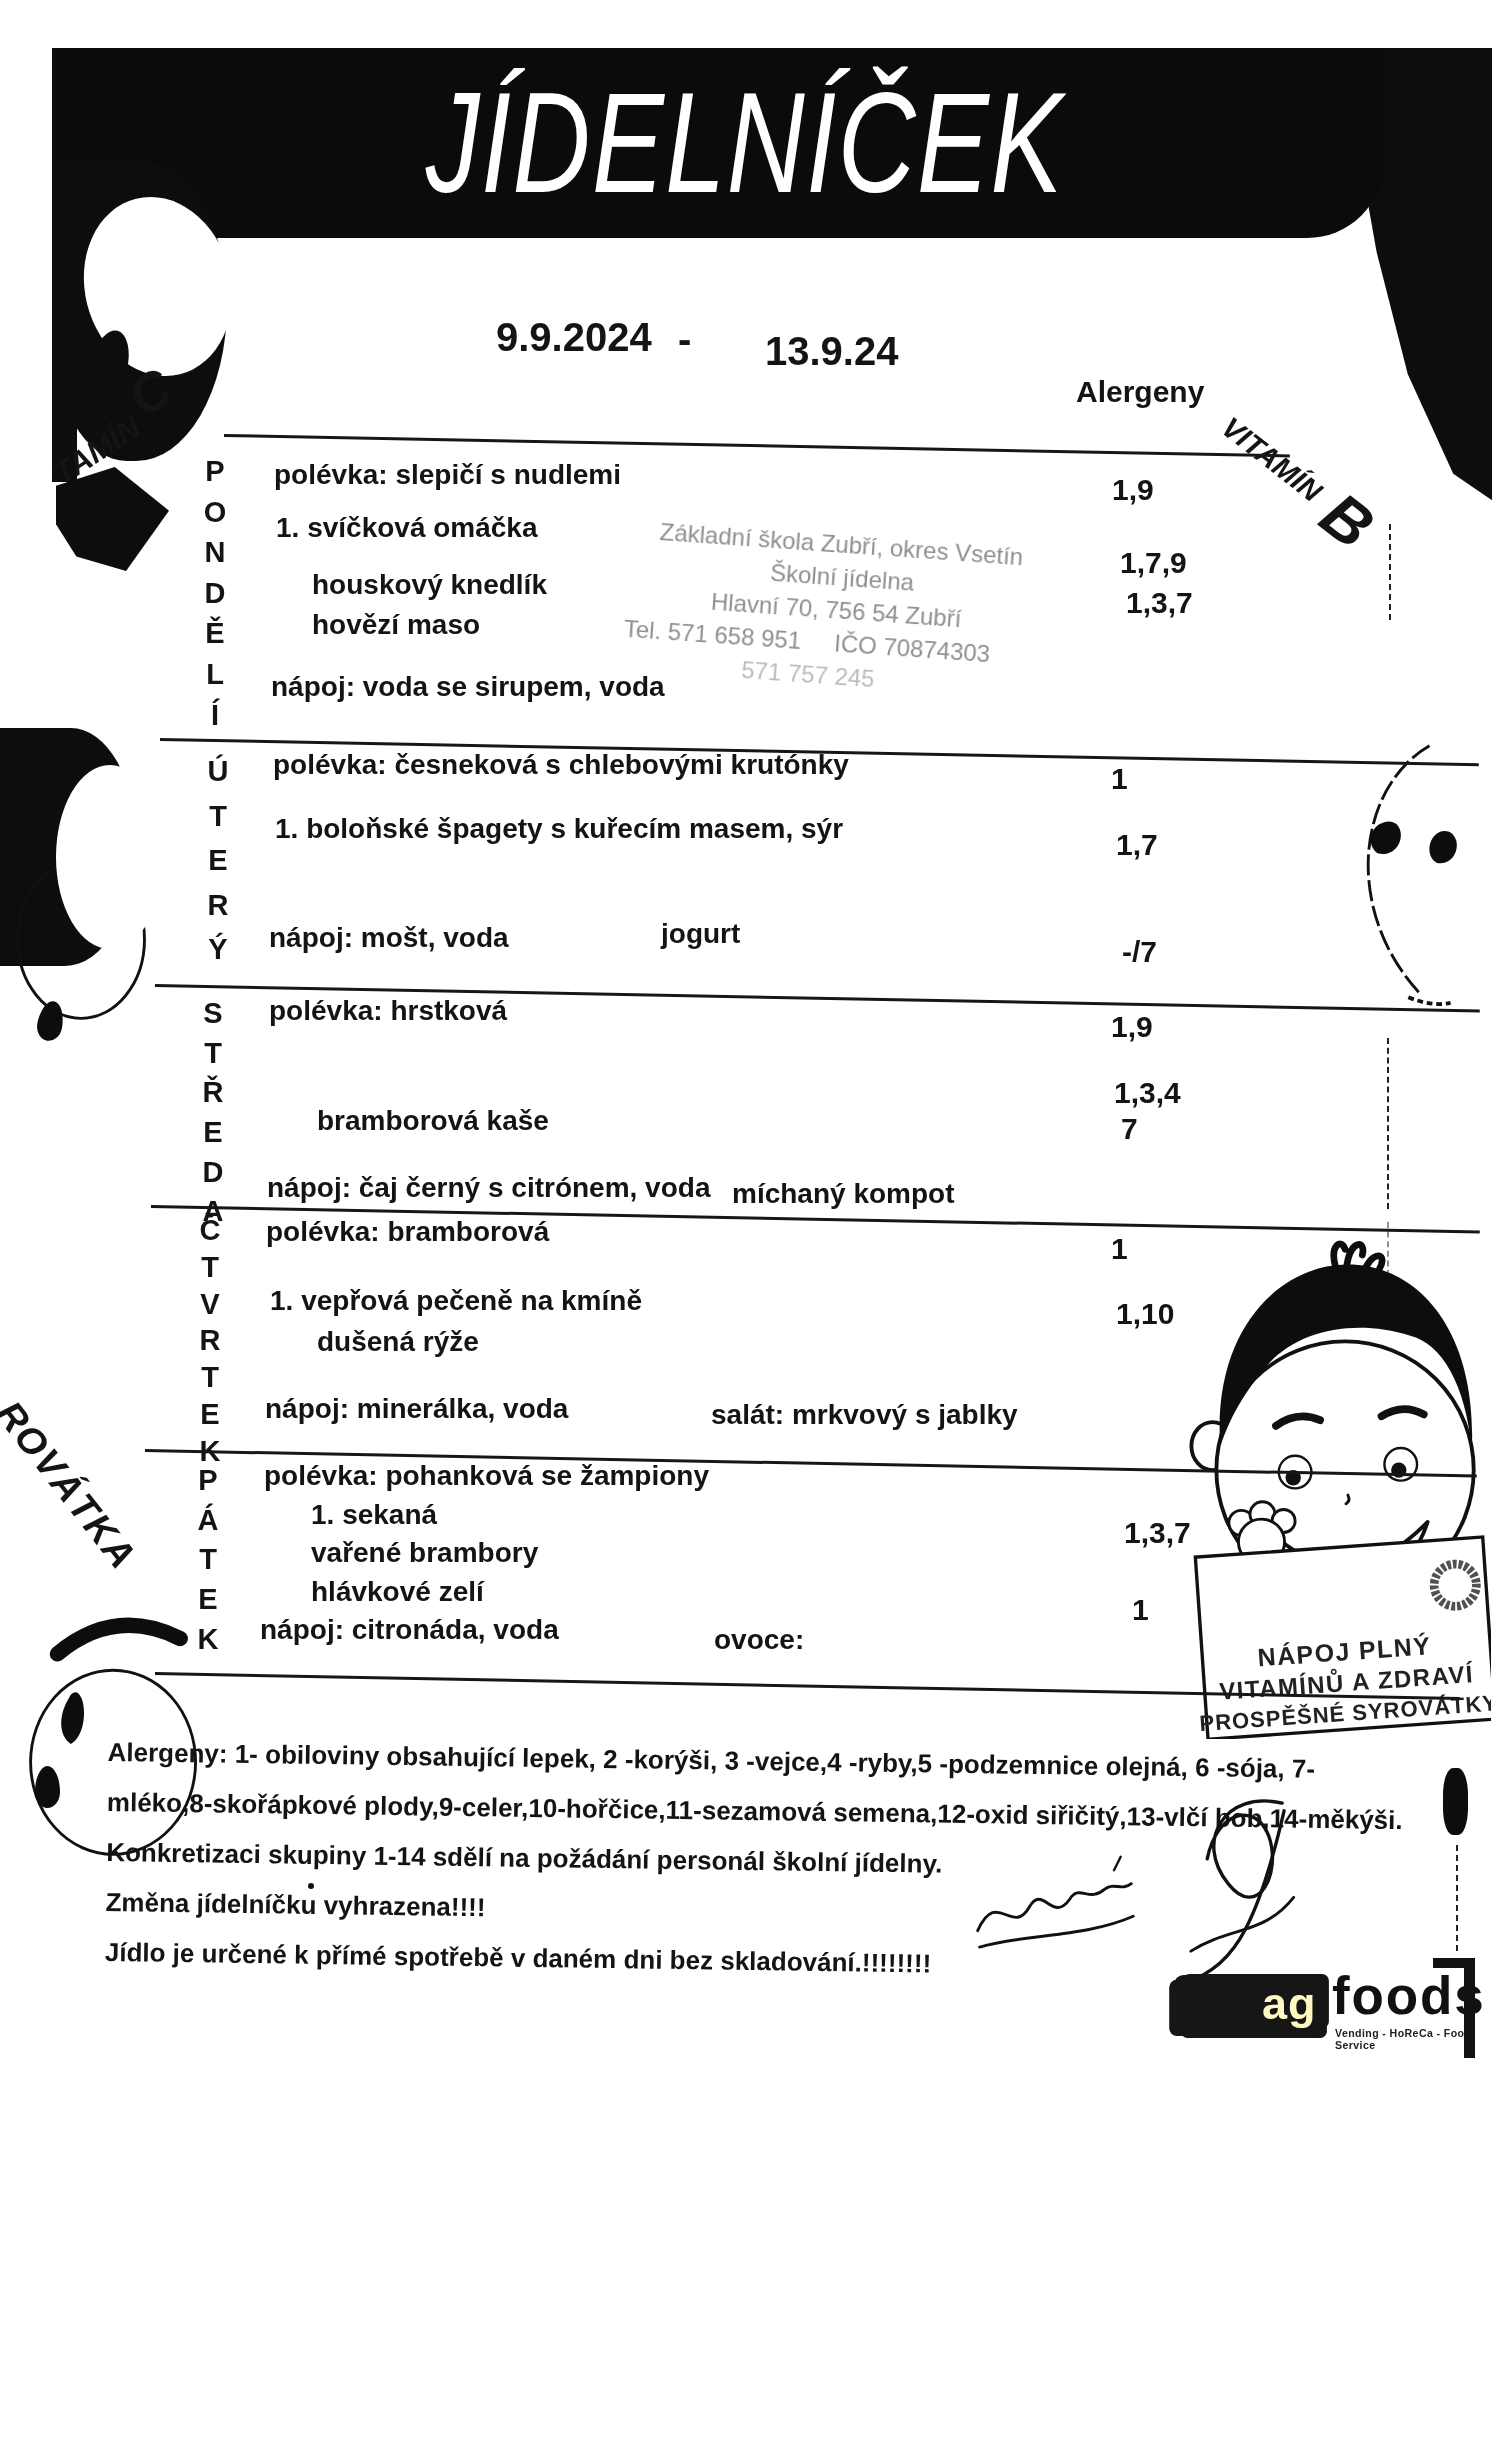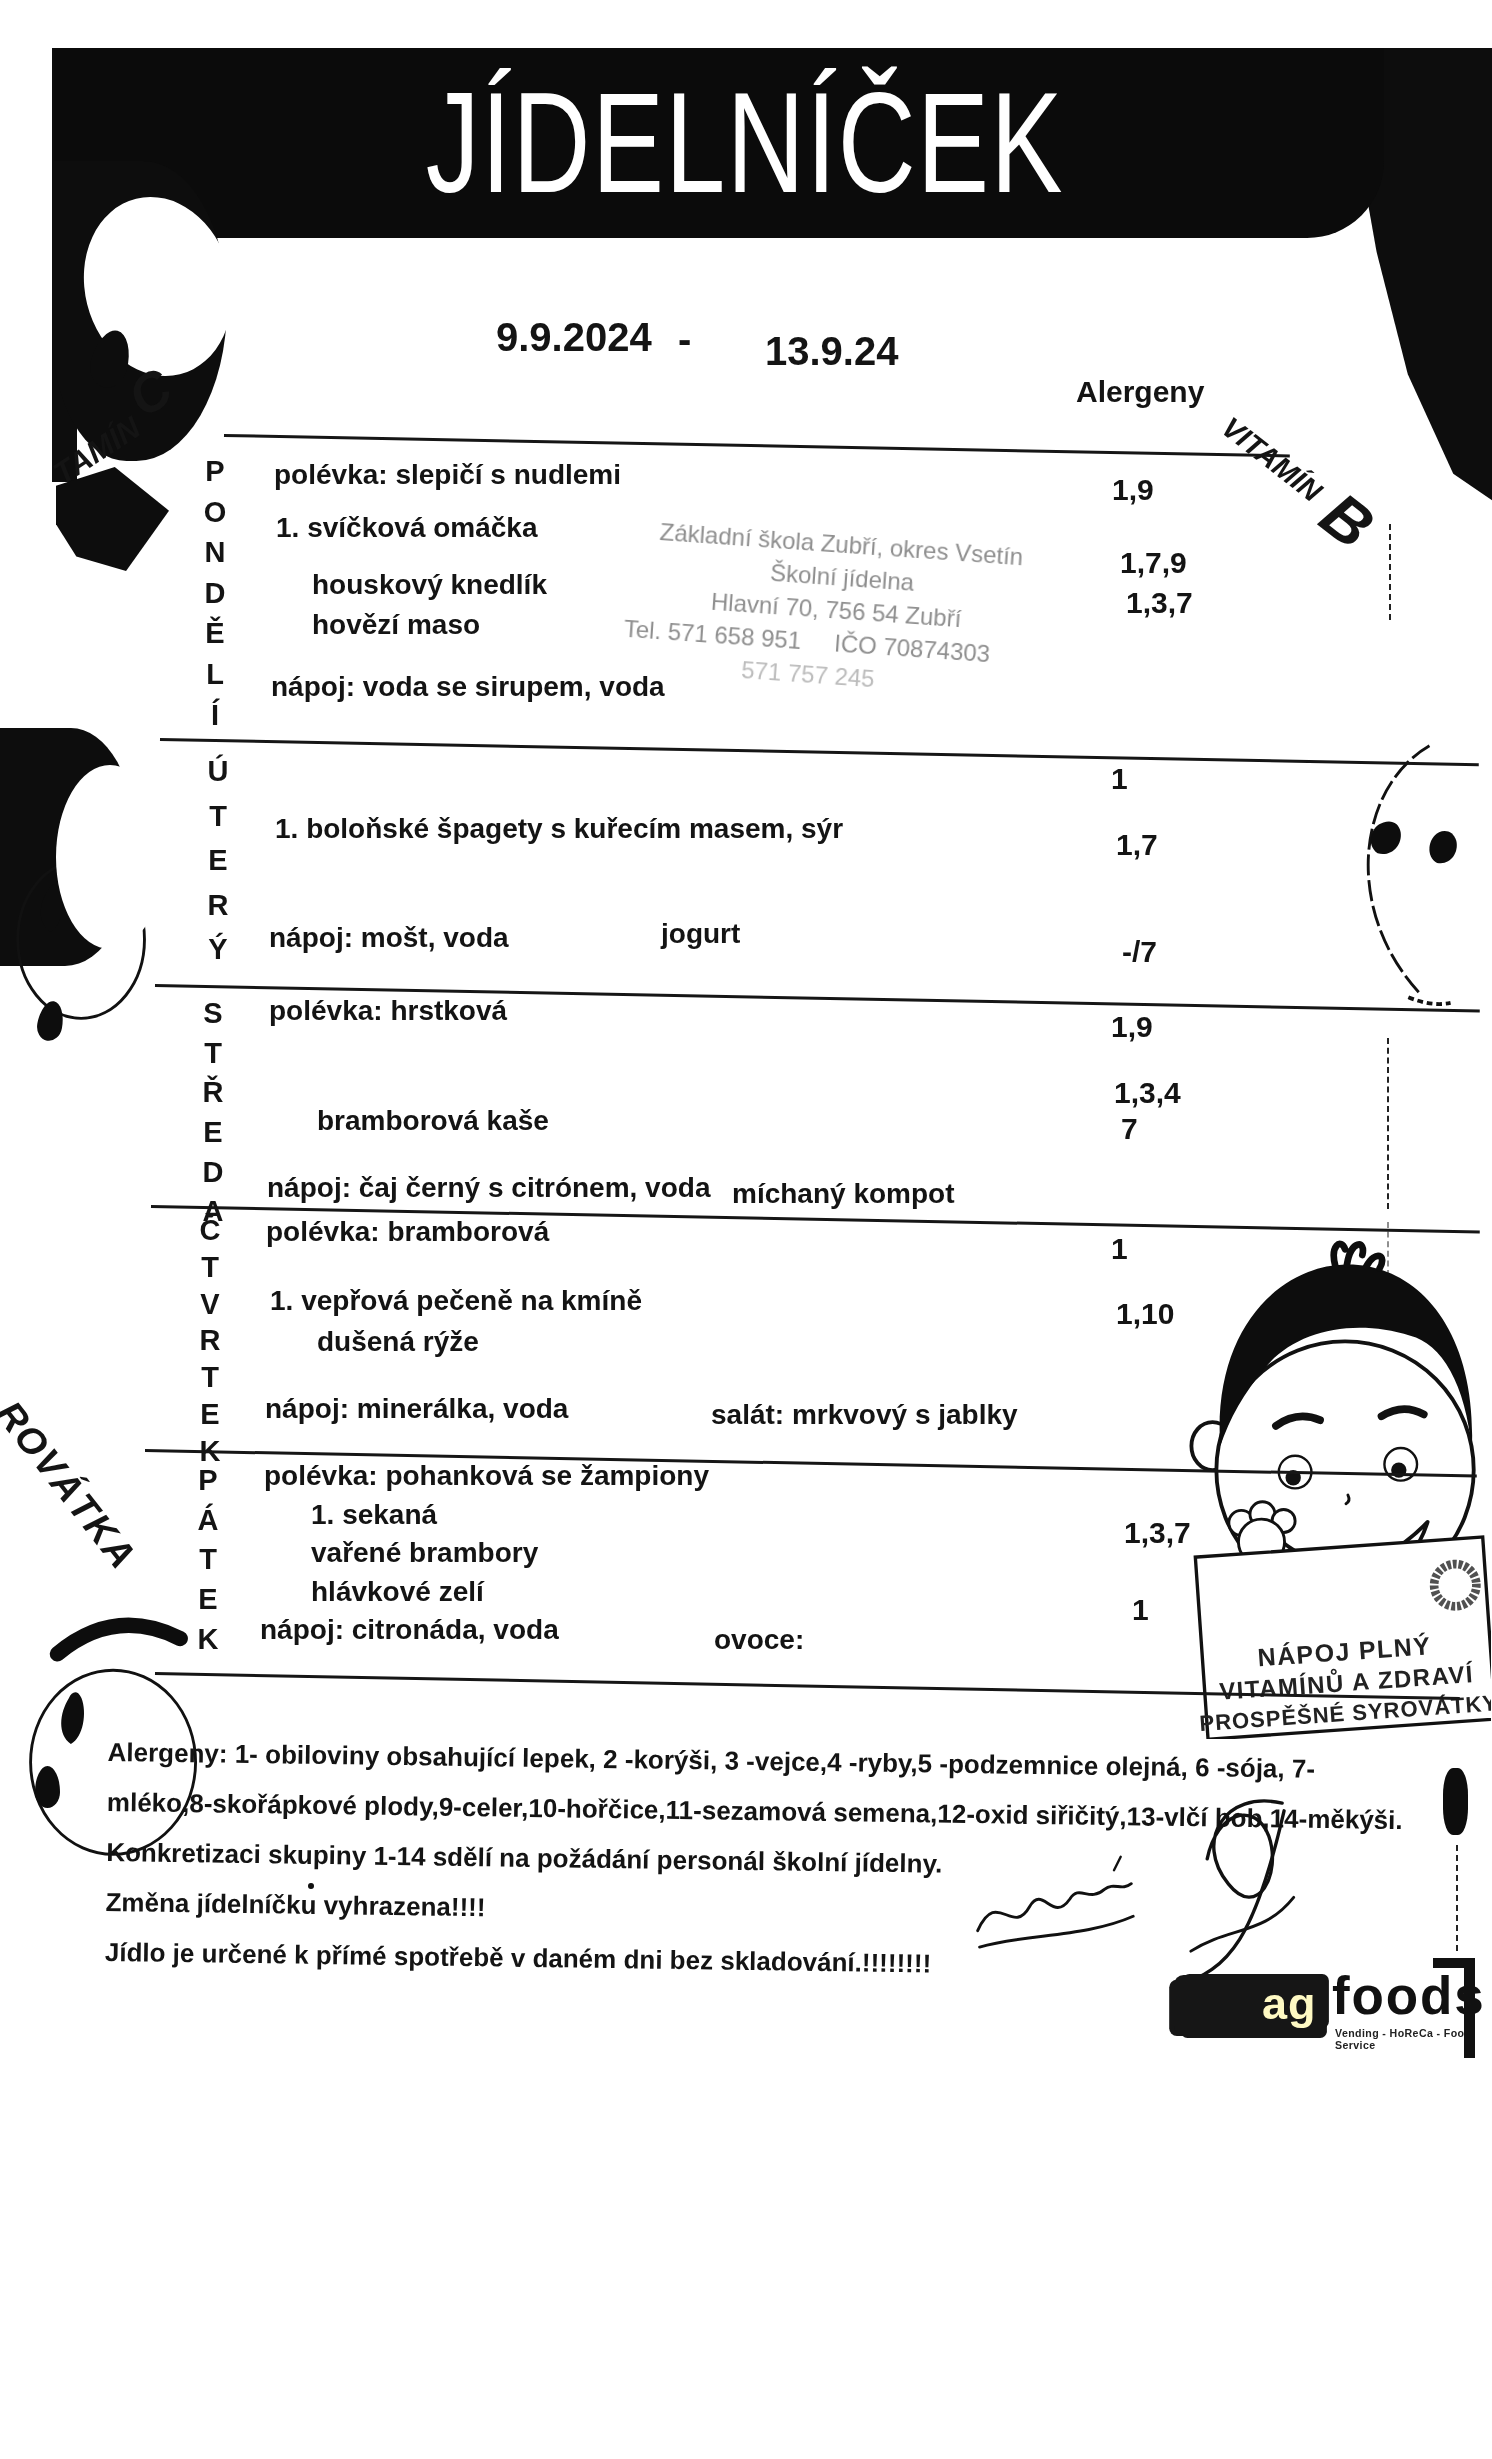--- a/index.html
+++ b/index.html
@@ -1,21 +1,21 @@
 <!DOCTYPE html>
 <html><head>
 <meta charset="utf-8">
 <style>
   html,body{margin:0;padding:0;background:#e8e8e8;}
   #page{position:relative;width:1493px;height:2459px;background:#ffffff;overflow:hidden;
         font-family:"Liberation Sans",sans-serif;color:#141414;}
 
   
   .banner{position:absolute;left:54px;top:48px;width:1330px;height:190px;background:#0b0b0b;
-          border-radius:0 0 77px 0;display:flex;align-items:center;justify-content:center;z-index:1;}
+          border-radius:0 0 77px 0;display:flex;align-items:center;justify-content:center;z-index:1;font-style:italic;}
   .banner-title{color:#ffffff;font-size:142px;font-weight:normal;letter-spacing:1.9px;
                 transform:scaleX(.76);padding-left:67px;white-space:nowrap;}
   .corner-noise{position:absolute;left:1351px;top:48px;width:142px;height:453px;background:#0d0d0d;z-index:0;
           clip-path:polygon(0 0,100% 0,100% 100%,72% 94%,40% 72%,18% 45%,5% 22%,0 8%);}
   .left-strip{position:absolute;left:52px;top:48px;width:25px;height:434px;background:#0d0d0d;}
   .left-strip-top{position:absolute;left:52px;top:48px;width:92px;height:156px;background:#0d0d0d;}
 
   
   .tl-apple-bg{position:absolute;left:52px;top:161px;width:175px;height:300px;background:#0d0d0d;
                border-radius:0 52% 56% 46%;z-index:1;}
@@ -136,20 +136,21 @@
   <div class="row" style="left:274px;top:459px;">polévka: slepičí s nudlemi</div>
   <div class="alg" style="left:1112px;top:473px;">1,9</div>
   <div class="row" style="left:276px;top:512px;">1. svíčková omáčka</div>
   <div class="row" style="left:312px;top:569px;">houskový knedlík</div>
   <div class="row" style="left:312px;top:609px;">hovězí maso</div>
   <div class="alg" style="left:1120px;top:546px;">1,7,9</div>
   <div class="alg" style="left:1126px;top:586px;">1,3,7</div>
   <div class="row" style="left:271px;top:671px;">nápoj: voda se sirupem, voda</div>
 
   <div class="day-col" style="left:201px;top:755px;letter-spacing:12.5px;">ÚTERÝ</div>
+  <div class="row" style="left:273px;top:749px;">polévka: česneková s chlebovými krutónky</div>
   <div class="alg" style="left:1111px;top:762px;">1</div>
   <div class="row" style="left:275px;top:813px;">1. boloňské špagety s kuřecím masem, sýr</div>
   <div class="alg" style="left:1116px;top:828px;">1,7</div>
   <div class="row" style="left:269px;top:922px;">nápoj: mošt, voda</div>
   <div class="row" style="left:661px;top:918px;">jogurt</div>
   <div class="alg" style="left:1122px;top:935px;">-/7</div>
 
   <div class="day-col" style="left:196px;top:997px;letter-spacing:7.7px;">STŘEDA</div>
   <div class="row" style="left:269px;top:995px;">polévka: hrstková</div>
   <div class="alg" style="left:1111px;top:1010px;">1,9</div>

